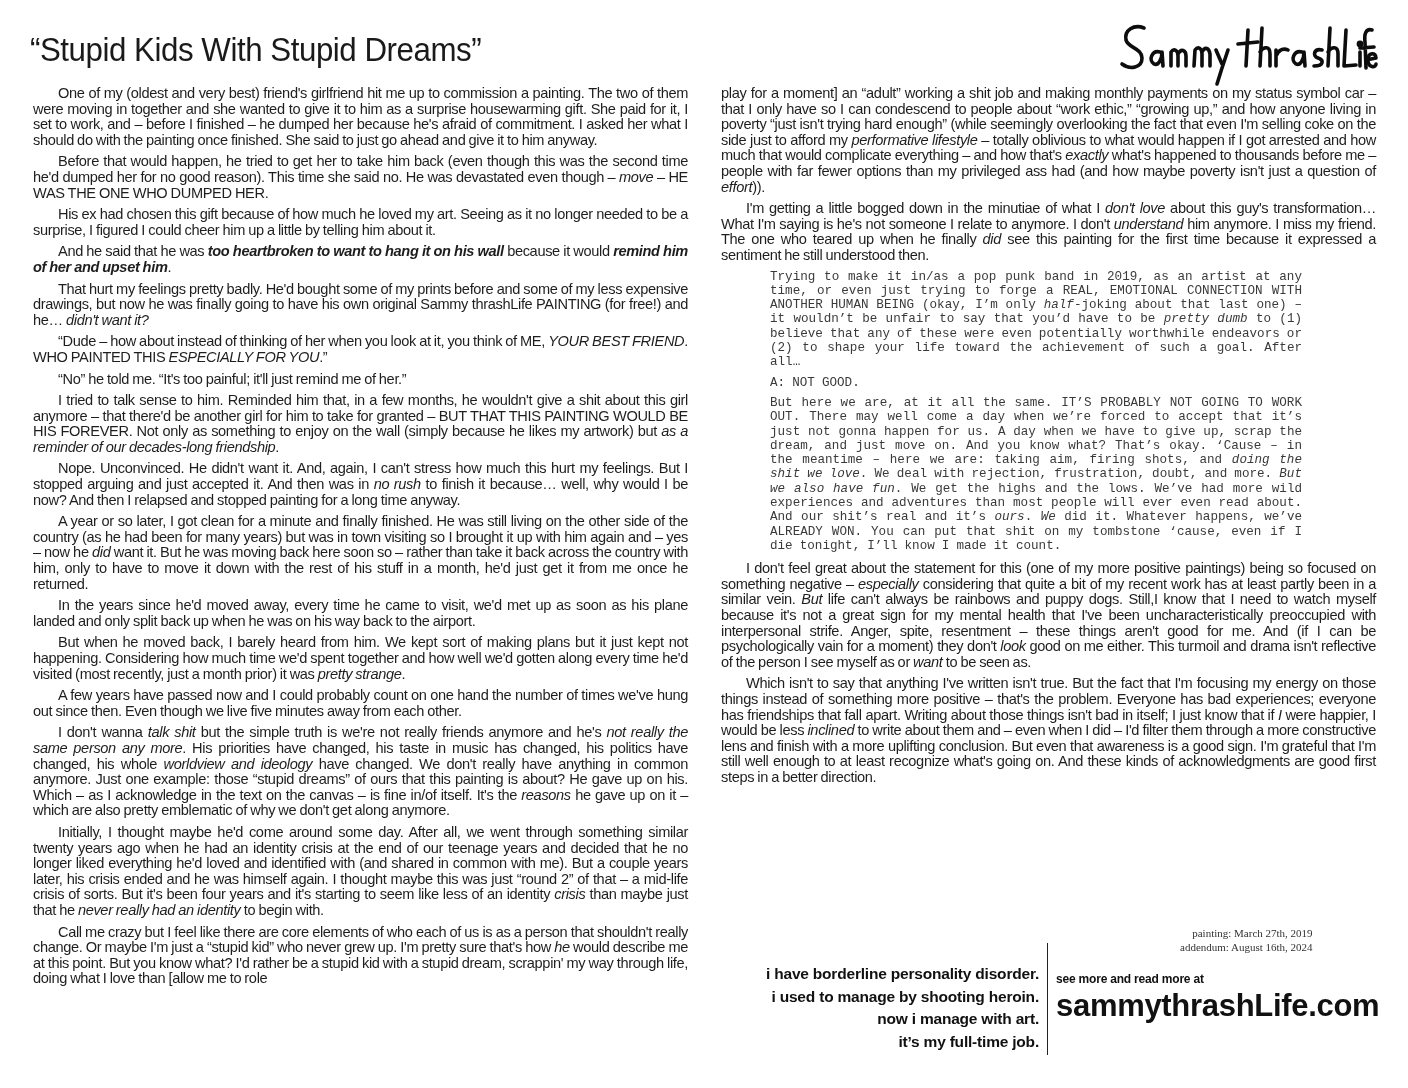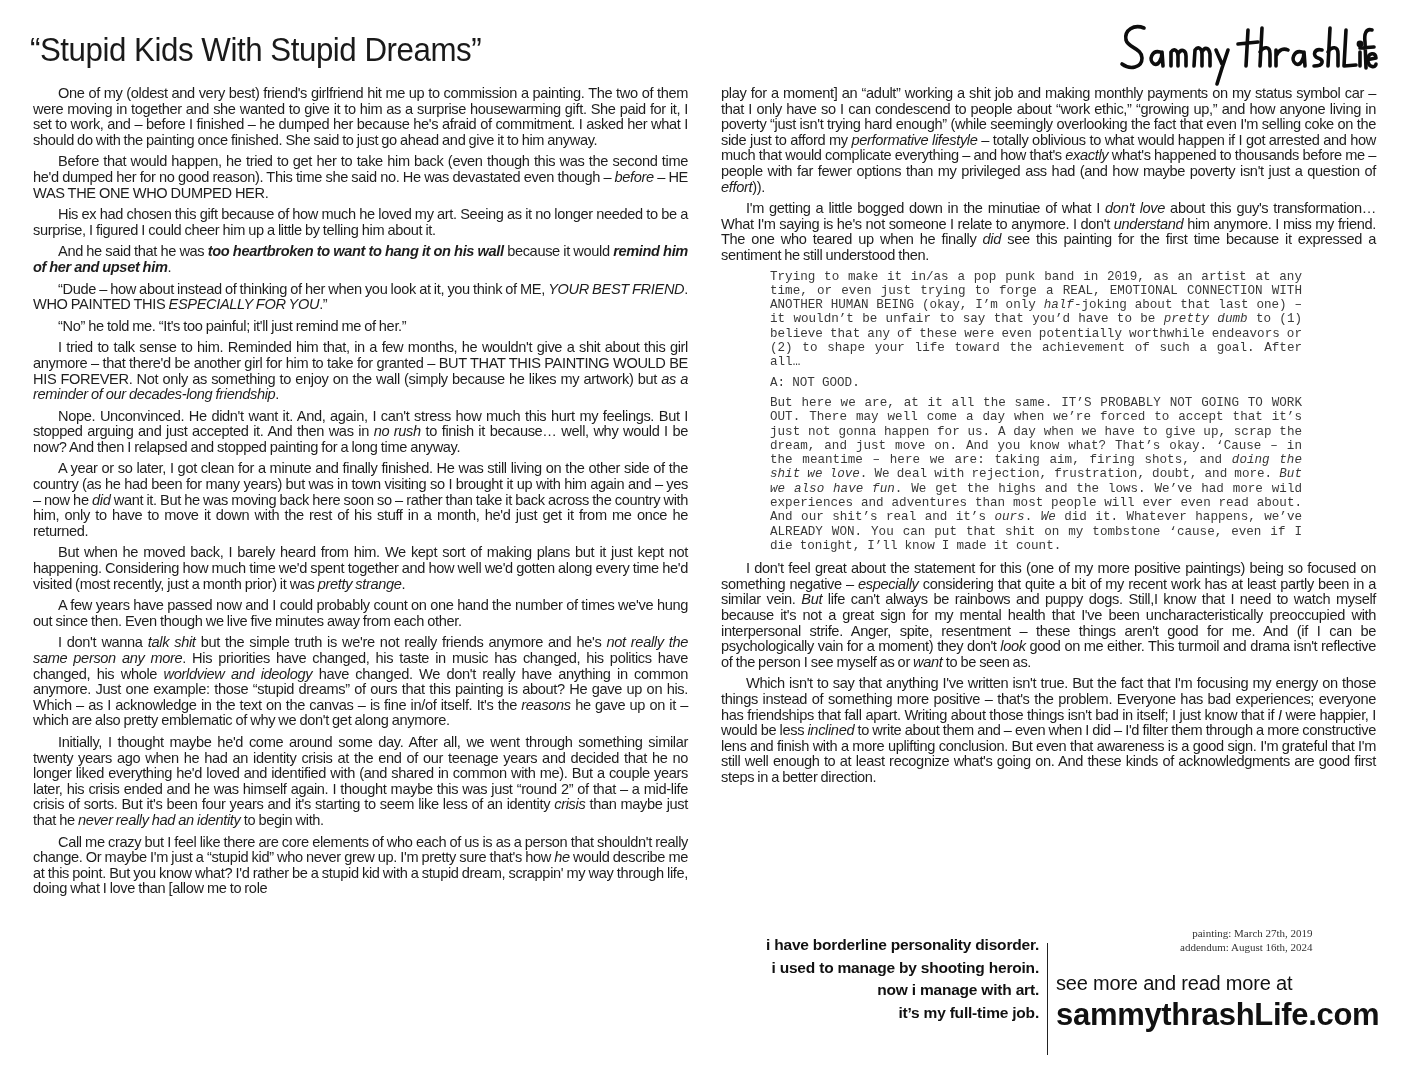--- a/index.html
+++ b/index.html
@@ -26,29 +26,29 @@
     margin: 6px 74px 8px 49px;
     font-family: "Liberation Mono", monospace; font-size: 12.6px; line-height: 14.3px;
     letter-spacing: 0; word-spacing: -0.5px; color: #3a3a3a; text-align: justify;
   }
   .quote p { text-indent: 0 !important; margin: 0 0 6px 0; }
   .dates {
     position: absolute; left: 1180px; top: 927px;
     font-family: "Liberation Serif", serif; font-size: 11px; line-height: 13.5px; color: #333; text-align: right;
   }
   .bio {
-    position: absolute; left: 714px; top: 934px; width: 325px;
+    position: absolute; left: 714px; top: 963px; width: 325px;
     font-family: "Liberation Sans", sans-serif; font-weight: bold; font-size: 15.5px;
     line-height: 22.6px; text-align: right; color: #111; letter-spacing: -0.2px;
   }
   .divider {
     position: absolute; left: 1047px; top: 943px; width: 1px; height: 112px; background: #222;
   }
   .promo { position: absolute; left: 1056px; top: 972px; font-family: "Liberation Sans", sans-serif; color: #111; }
-  .promo .lead { font-weight: normal; font-size: 20px; letter-spacing: -0.2px; }
+  .promo .lead { font-weight: bold; font-size: 12px; letter-spacing: -0.2px; }
   .promo .url { font-weight: bold; font-size: 31px; letter-spacing: -0.3px; margin-top: 2px; }
 </style>
 </head>
 <body>
 
 <div class="page">
 
   <h1 class="title">“Stupid Kids With Stupid Dreams”</h1>
 
   <div class="logo" aria-label="Sammy thrashLife">
@@ -84,28 +84,30 @@
 
         <path d="M256 14 C250 12 248 18 249 26 L250 52 M244 32 L258 31"></path>
 
         <path d="M252 44 L262 42 C262 36 254 36 254 44 C254 52 262 52 262 48" transform="translate(-2,0)"></path>
       </g>
     </svg>
   </div>
 
   <div class="col col-left" id="leftCol">
       <p>One of my (oldest and very best) friend's girlfriend hit me up to commission a painting. The two of them were moving in together and she wanted to give it to him as a surprise housewarming gift. She paid for it, I set to work, and – before I finished – he dumped her because he's afraid of commitment. I asked her what I should do with the painting once finished. She said to just go ahead and give it to him anyway.</p>
-      <p>Before that would happen, he tried to get her to take him back (even though this was the second time he'd dumped her for no good reason). This time she said no. He was devastated even though – <em>before</em> – HE WAS THE ONE WHO DUMPED HER.</p>
+      <p>Before that would happen, he tried to get her to take him back (even though this was the second time he'd dumped her for no good reason). This time she said no. He was devastated even though – <em>move</em> – HE WAS THE ONE WHO DUMPED HER.</p>
       <p>His ex had chosen this gift because of how much he loved my art. Seeing as it no longer needed to be a surprise, I figured I could cheer him up a little by telling him about it.</p>
       <p>And he said that he was <strong style="font-style: italic;">too heartbroken to want to hang it on his wall</strong> because it would <strong style="font-style: italic;">remind him of her and upset him</strong>.</p>
+      <p>That hurt my feelings pretty badly. He'd bought some of my prints before and some of my less expensive drawings, but now he was finally going to have his own original Sammy thrashLife PAINTING (for free!) and he… <em>didn't want it?</em></p>
       <p>“Dude – how about instead of thinking of her when you look at it, you think of ME, <em>YOUR BEST FRIEND</em>. WHO PAINTED THIS <em>ESPECIALLY FOR YOU</em>.”</p>
       <p>“No” he told me. “It's too painful; it'll just remind me of her.”</p>
       <p>I tried to talk sense to him. Reminded him that, in a few months, he wouldn't give a shit about this girl anymore – that there'd be another girl for him to take for granted – BUT THAT THIS PAINTING WOULD BE HIS FOREVER. Not only as something to enjoy on the wall (simply because he likes my artwork) but <em>as a reminder of our decades-long friendship</em>.</p>
       <p>Nope. Unconvinced. He didn't want it. And, again, I can't stress how much this hurt my feelings. But I stopped arguing and just accepted it. And then was in <em>no rush</em> to finish it because… well, why would I be now? And then I relapsed and stopped painting for a long time anyway.</p>
       <p>A year or so later, I got clean for a minute and finally finished. He was still living on the other side of the country (as he had been for many years) but was in town visiting so I brought it up with him again and – yes – now he <em>did</em> want it. But he was moving back here soon so – rather than take it back across the country with him, only to have to move it down with the rest of his stuff in a month, he'd just get it from me once he returned.</p>
+      <p>In the years since he'd moved away, every time he came to visit, we'd met up as soon as his plane landed and only split back up when he was on his way back to the airport.</p>
       <p>But when he moved back, I barely heard from him. We kept sort of making plans but it just kept not happening. Considering how much time we'd spent together and how well we'd gotten along every time he'd visited (most recently, just a month prior) it was <em>pretty strange</em>.</p>
       <p>A few years have passed now and I could probably count on one hand the number of times we've hung out since then. Even though we live five minutes away from each other.</p>
       <p>I don't wanna <em>talk shit</em> but the simple truth is we're not really friends anymore and he's <em>not really the same person any more</em>. His priorities have changed, his taste in music has changed, his politics have changed, his whole <em>worldview and ideology</em> have changed. We don't really have anything in common anymore. Just one example: those “stupid dreams” of ours that this painting is about? He gave up on his. Which – as I acknowledge in the text on the canvas – is fine in/of itself. It's the <em>reasons</em> he gave up on it – which are also pretty emblematic of why we don't get along anymore.</p>
       <p>Initially, I thought maybe he'd come around some day. After all, we went through something similar twenty years ago when he had an identity crisis at the end of our teenage years and decided that he no longer liked everything he'd loved and identified with (and shared in common with me). But a couple years later, his crisis ended and he was himself again. I thought maybe this was just  “round 2” of that – a mid-life crisis of sorts. But it's been four years and it's starting to seem like less of an identity <em>crisis</em> than maybe just that he <em>never really had an identity</em> to begin with.</p>
       <p>Call me crazy but I feel like there are core elements of who each of us is as a person that shouldn't really change. Or maybe I'm just a “stupid kid” who never grew up. I'm pretty sure that's how <em>he</em> would describe me at this point. But you know what? I'd rather be a stupid kid with a stupid dream, scrappin' my way through life, doing what I love than [allow me to role</p>
     </div>
 
   <div class="col col-right">
     <div id="rightBefore">
         <p class="cont">play for a moment] an “adult” working a shit job and making monthly payments on my status symbol car – that I only have so I can condescend to people about “work ethic,” “growing up,” and how anyone living in poverty “just isn't trying hard enough” (while seemingly overlooking the fact that even I'm selling coke on the side just to afford my <em>performative lifestyle</em> – totally oblivious to what would happen if I got arrested and how much that would complicate everything – and how that's <em>exactly</em> what's happened to thousands before me – people with far fewer options than my privileged ass had (and how maybe poverty isn't just a question of <em>effort</em>)).</p>

